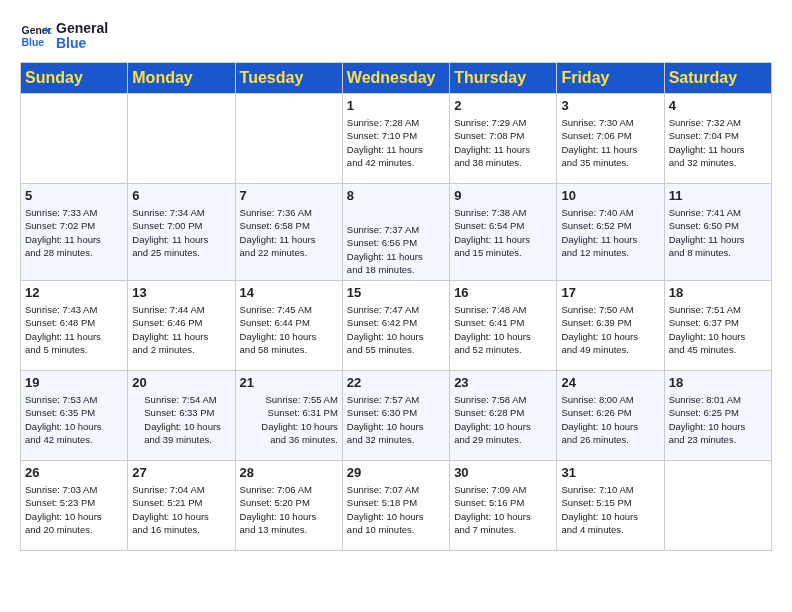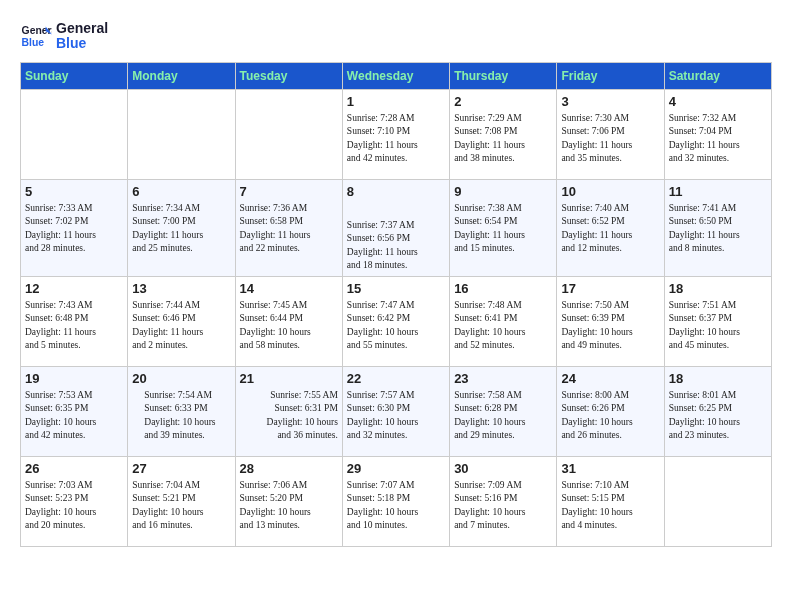--- a/index.html
+++ b/index.html
@@ -37,22 +37,22 @@
       font-size: 14px;
       color: #333;
     }
     table {
       width: 100%;
       border-collapse: collapse;
       table-layout: fixed;
     }
     th {
       background-color: #1a56cc;
-      color: #86efac;
-      font-size: 12px;
+      color: #fde047;
+      font-size: 16px;
       font-weight: bold;
       padding: 6px 4px;
       text-align: left;
       border: 1px solid #ccc;
     }
     td {
       border: 1px solid #ccc;
       vertical-align: top;
       padding: 4px;
       font-size: 10px;
@@ -61,21 +61,20 @@
     }
     .day-number {
       font-size: 13px;
       font-weight: bold;
       margin-bottom: 3px;
     }
     .day-info {
       line-height: 1.4;
       font-size: 9.5px;
       color: #222;
-      font-family: Liberation Serif, serif;
     }
     td.empty {
       background: #f9f9f9;
     }
     tr:nth-child(even) td {
       background-color: #f4f7ff;
     }
     tr:nth-child(odd) td {
       background-color: #fff;
     }

